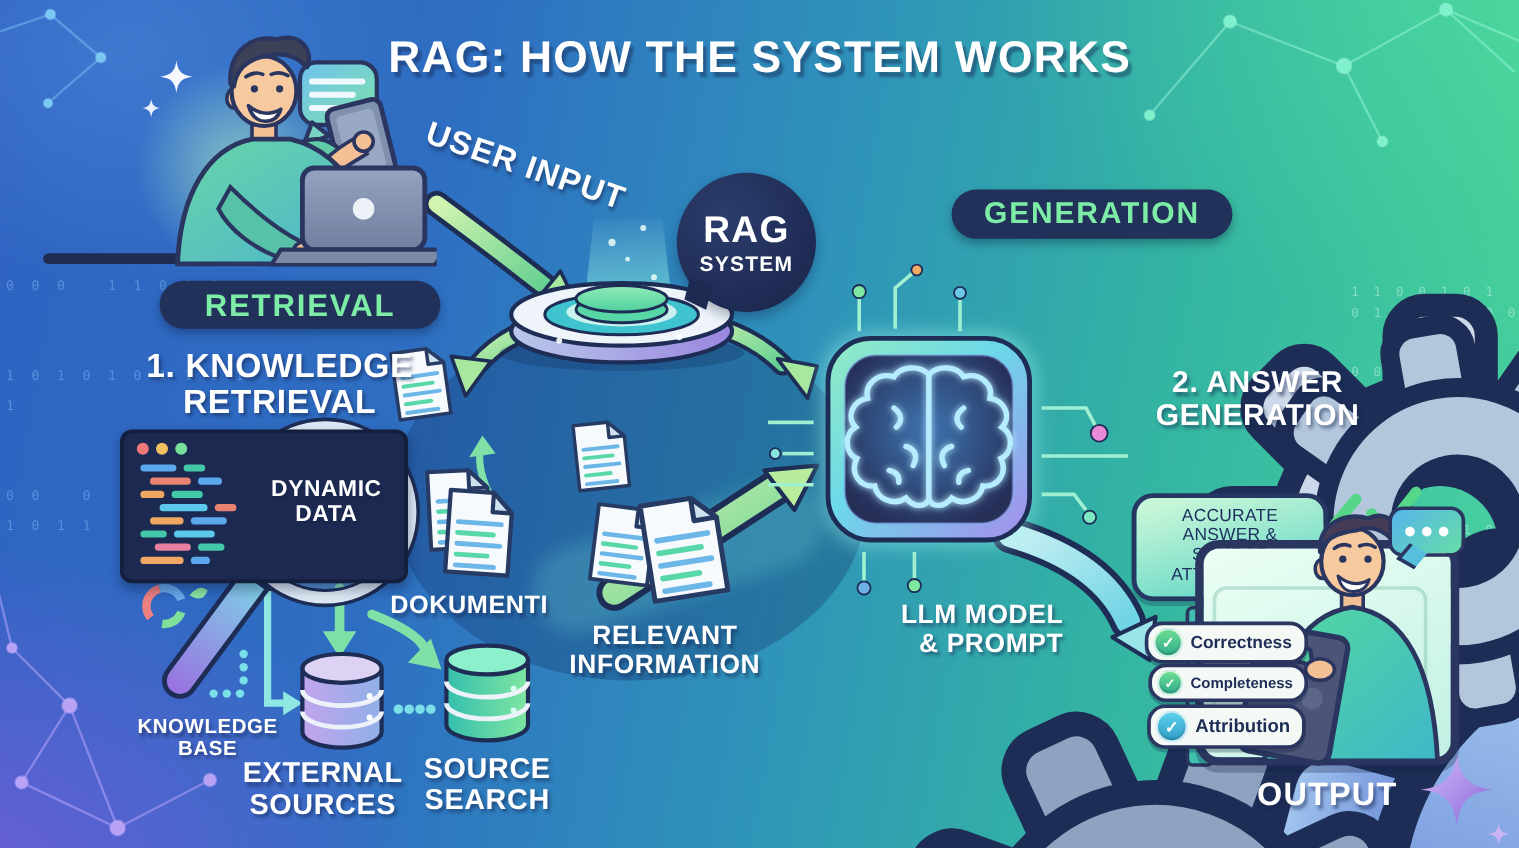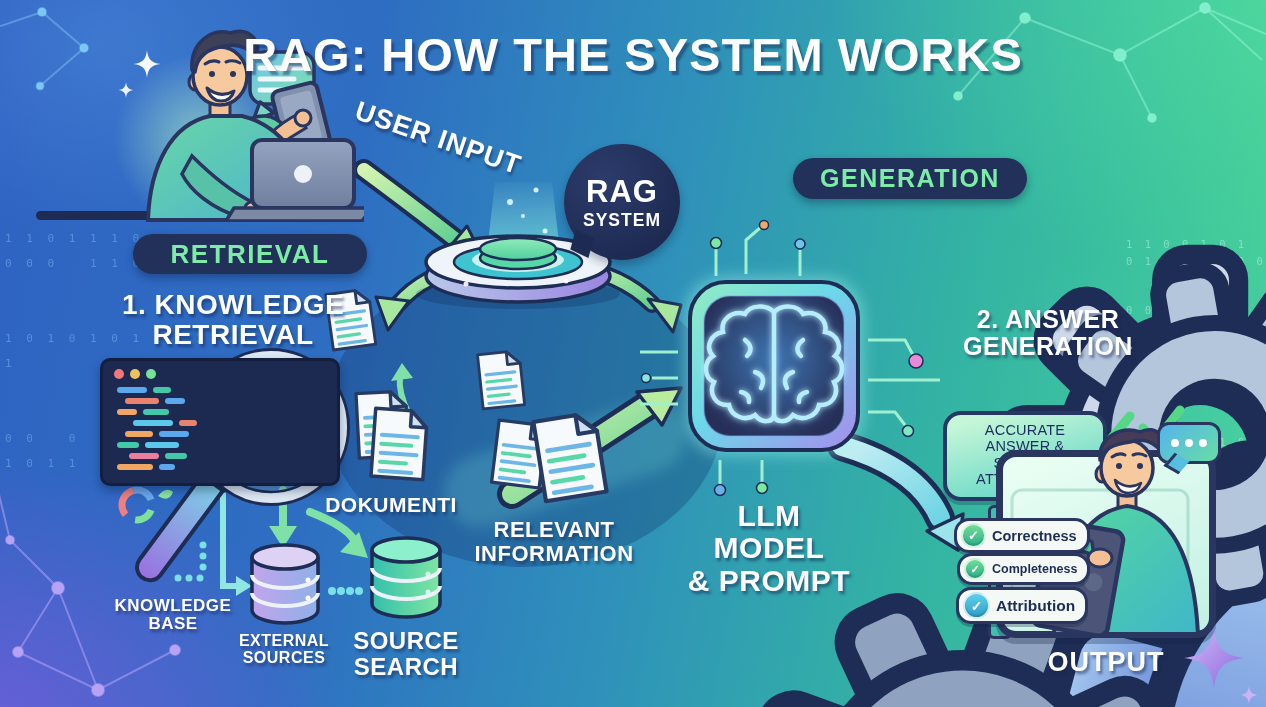--- a/index.html
+++ b/index.html
@@ -9,21 +9,21 @@
       radial-gradient(700px 520px at -3% 105%, rgba(126,92,222,.80), rgba(126,92,222,0) 55%),
       radial-gradient(900px 620px at 104% -6%, rgba(92,232,162,.55), rgba(92,232,162,0) 55%),
       radial-gradient(520px 400px at 102% 58%, rgba(80,212,190,.30), rgba(80,212,190,0) 60%),
       radial-gradient(420px 320px at 8% 6%, rgba(120,185,255,.22), rgba(120,185,255,0) 60%),
       linear-gradient(100deg,#2f63c2 0%,#2e6ec2 28%,#2f92ba 52%,#33b2a4 72%,#3cc49b 88%,#49d194 100%);
   }
   .abs{position:absolute;}
   .lbl{position:absolute;color:#fff;font-weight:800;text-align:center;line-height:1.08;
        letter-spacing:.5px;text-shadow:2px 3px 3px rgba(22,38,80,.55);}
   .title{position:absolute;left:0;right:0;top:27px;text-align:center;color:#fff;font-weight:800;
-       font-size:47px;letter-spacing:1px;text-shadow:3px 4px 2px rgba(22,38,80,.45);}
+       font-size:37px;letter-spacing:1px;text-shadow:3px 4px 2px rgba(22,38,80,.45);}
   .subtitle{position:absolute;left:0;right:0;top:75px;text-align:center;color:#fff;font-weight:800;
        font-size:28px;letter-spacing:.5px;text-shadow:2px 3px 2px rgba(22,38,80,.45);}
   .badge{position:absolute;display:flex;align-items:center;justify-content:center;
        background:#22315a;border-radius:22px;color:#7ceca6;font-weight:800;
        letter-spacing:1.5px;box-shadow:0 4px 8px rgba(10,20,50,.35);}
   .ragcircle{position:absolute;left:564px;top:144px;width:116px;height:116px;border-radius:50%;
        background:radial-gradient(circle at 35% 30%,#2c3c6b,#1d2a52 75%);display:flex;flex-direction:column;
        align-items:center;justify-content:center;color:#fff;font-weight:800;box-shadow:0 5px 10px rgba(10,20,50,.3);text-align:center;}
   .ragcircle:after{content:"";position:absolute;left:8px;bottom:6px;width:20px;height:20px;
        background:#1d2a52;transform:rotate(25deg) skew(10deg);}
@@ -57,21 +57,21 @@
   .desk{position:absolute;left:36px;top:211px;width:310px;height:9px;background:#1f2b52;border-radius:5px;}
   .strip{position:absolute;left:988px;top:505px;width:18px;height:128px;background:#3fbfae;
        border:3px solid #2a3560;border-radius:6px;}
 </style>
 </head>
 <body>
 
 <div id="stage">
 
   <div class="binary binaryL">
-    <div>1 1 0 1 1 1 0</div><div>0 0 0   1 1 0 0 0</div>
+    <div>0 0 0   1 1 0 0 0</div>
     <div>1 0 1 0 1 0 1 1 1 1</div><div>1</div>
     <div>0 0   0   0       0</div><div>1 0 1 1</div>
   </div>
   <div class="binary binaryR">
     <div>1 1 0 0 1 0 1   0 0 0 0</div><div>0 1 1 1 0 1 0 0 0 0 0</div>
     <div>0 0 1 1 1 1 1 0 1 0 0</div><div>0 0 1 1 0</div>
     <div>0 0 1 0   1   1 1 0 0</div><div>0 0 0   0 0 0 1 0 1 0</div>
     <div>1 1 0 0 0 1 0 1 0 1 0 0</div><div>1 0 0</div>
     <div>0 0 1 0 1 1 0</div><div>0 1 0 0 1 0 1 1</div>
   </div>
@@ -485,38 +485,42 @@
 
   <div class="lbl" style="left:108px;top:290px;width:250px;font-size:28px;">
     <div>1. KNOWLEDGE</div>
     <div>RETRIEVAL</div>
   </div>
   <div class="lbl" style="left:948px;top:306px;width:200px;font-size:25px;">
     <div>2. ANSWER</div>
     <div>GENERATION</div>
   </div>
 
+  <div class="lbl" style="left:216px;top:398px;width:112px;font-size:19px;text-shadow:1px 2px 2px rgba(22,38,80,.6);">
+    <div>DYNAMIC</div>
+    <div>DATA</div>
+  </div>
 
   <div class="lbl" style="left:318px;top:494px;width:146px;font-size:21px;">DOKUMENTI</div>
 
   <div class="lbl" style="left:468px;top:518px;width:172px;font-size:22px;">
     <div>RELEVANT</div>
     <div>INFORMATION</div>
   </div>
 
-  <div class="lbl" style="left:678px;top:500px;width:182px;font-size:30px;">
+  <div class="lbl" style="left:704px;top:500px;width:182px;font-size:22px;text-align:right;">
     <div>LLM MODEL</div>
     <div>&amp; PROMPT</div>
   </div>
 
   <div class="lbl" style="left:92px;top:597px;width:162px;font-size:17px;">
     <div>KNOWLEDGE</div>
     <div>BASE</div>
   </div>
-  <div class="lbl" style="left:203px;top:632px;width:162px;font-size:16px;">
+  <div class="lbl" style="left:188px;top:632px;width:162px;font-size:24px;">
     <div>EXTERNAL</div>
     <div>SOURCES</div>
   </div>
   <div class="lbl" style="left:330px;top:628px;width:152px;font-size:24px;">
     <div>SOURCE</div>
     <div>SEARCH</div>
   </div>
 
   <div class="strip"></div>
 

